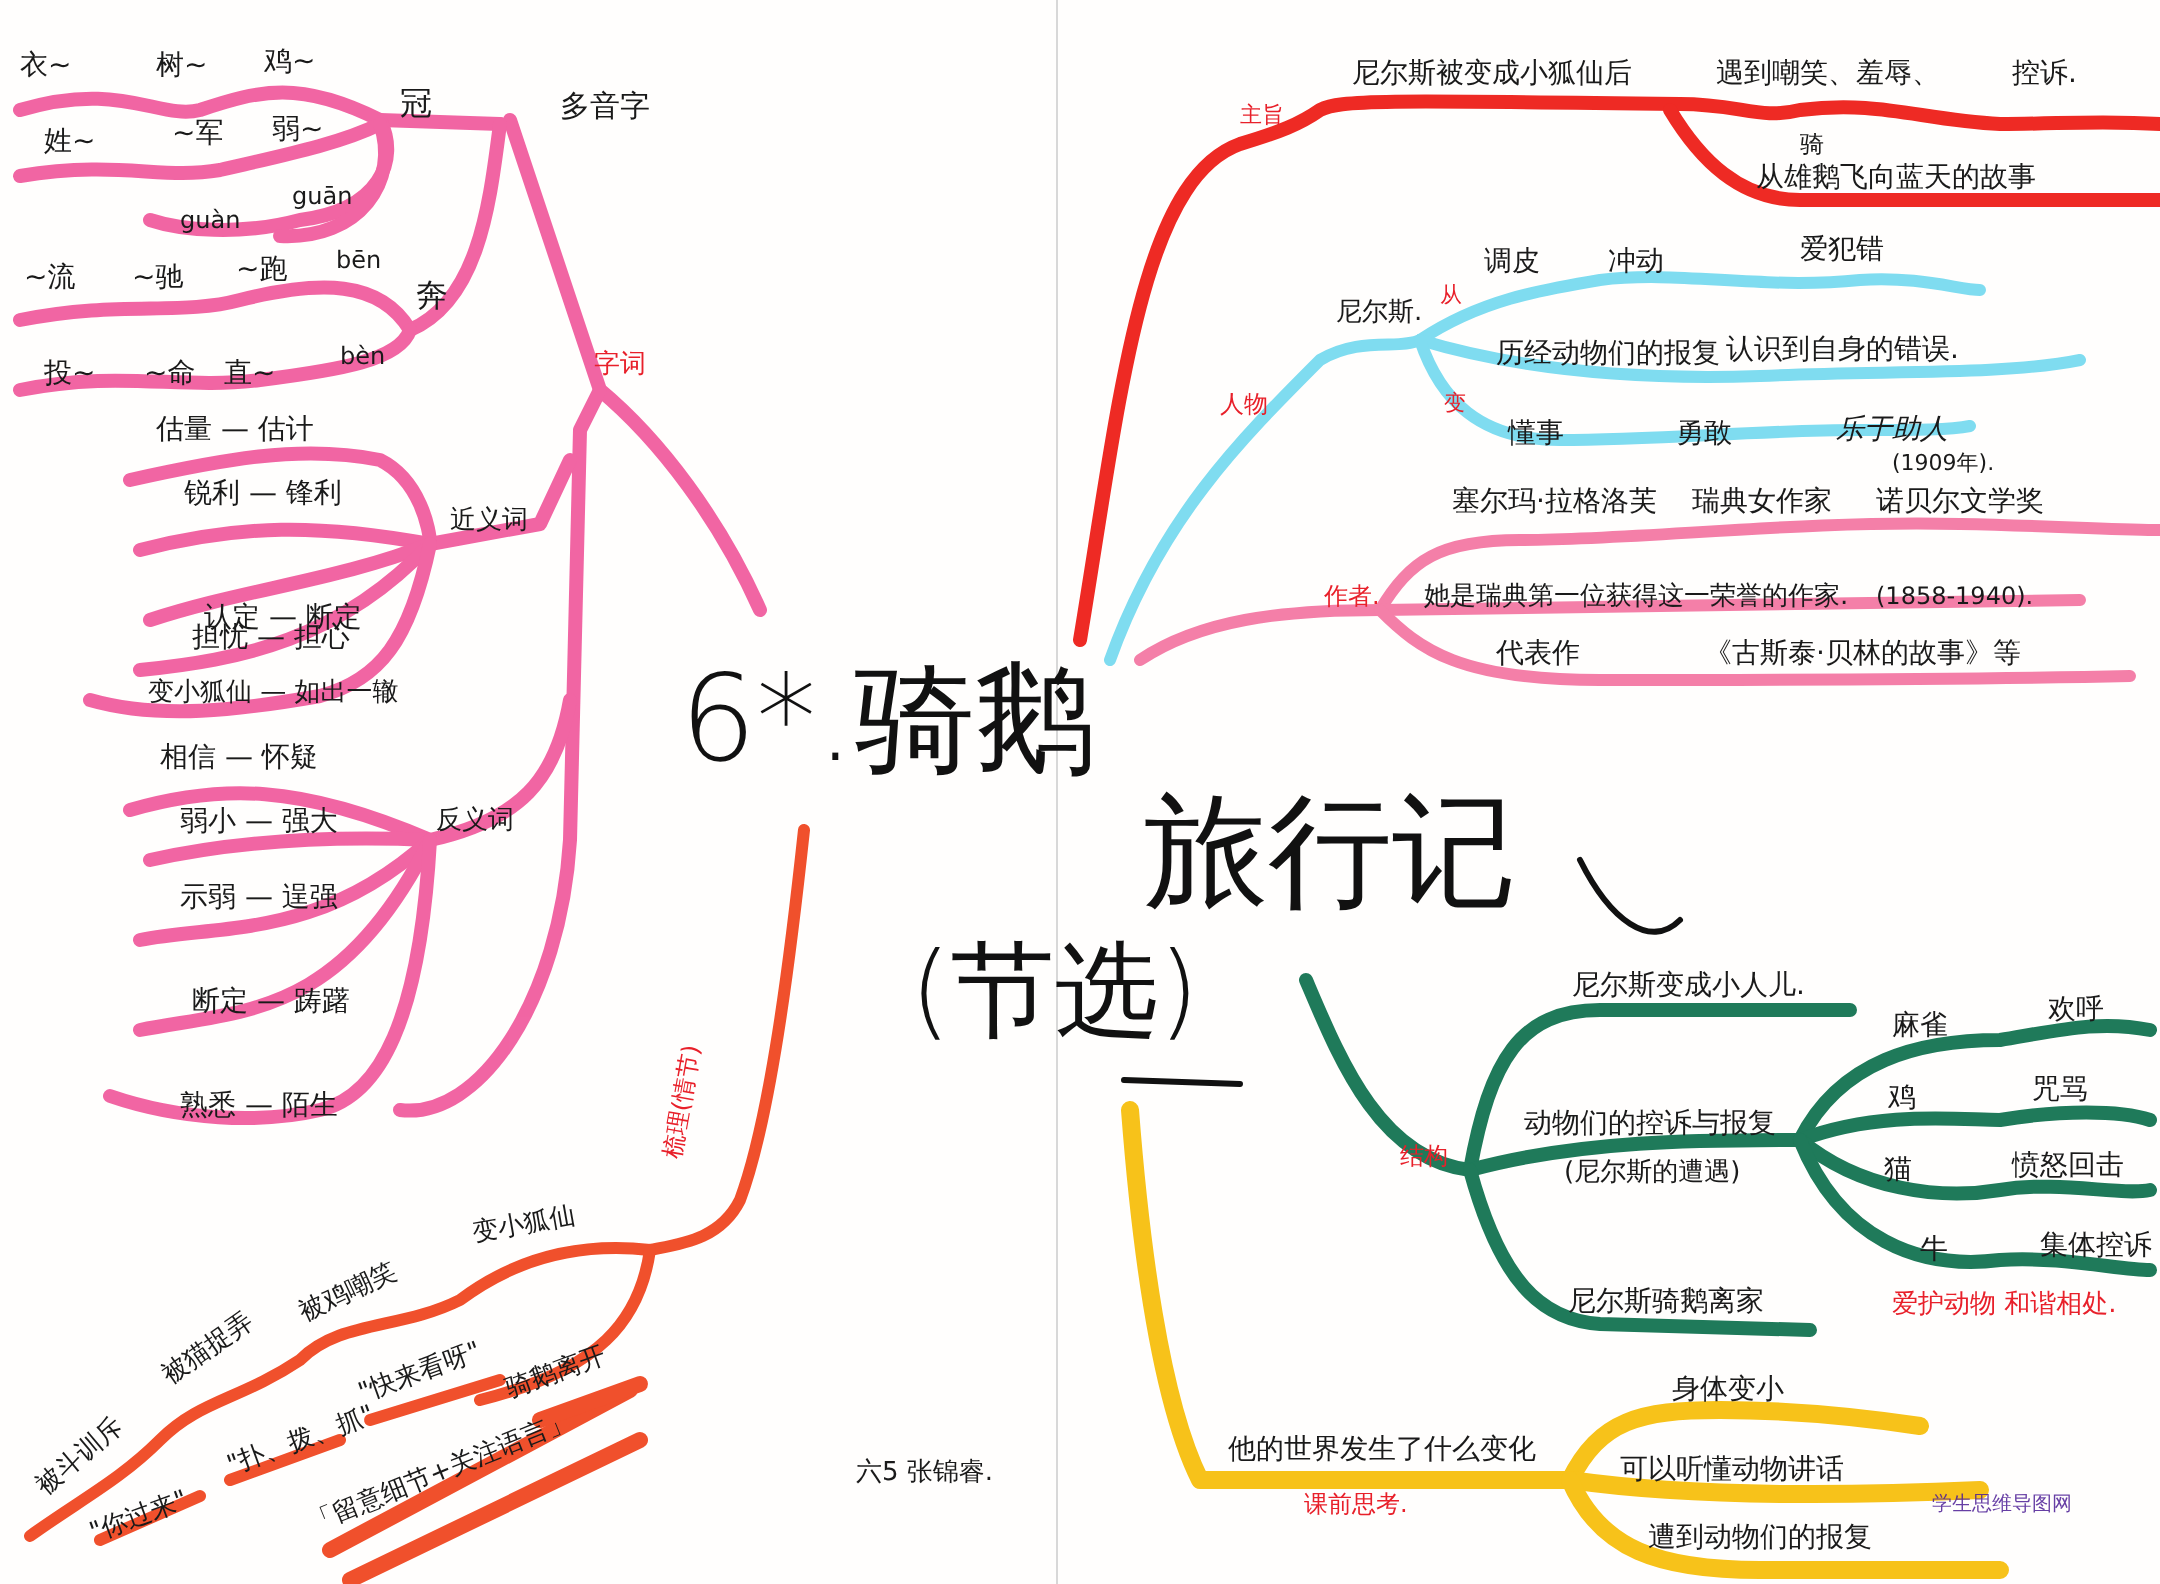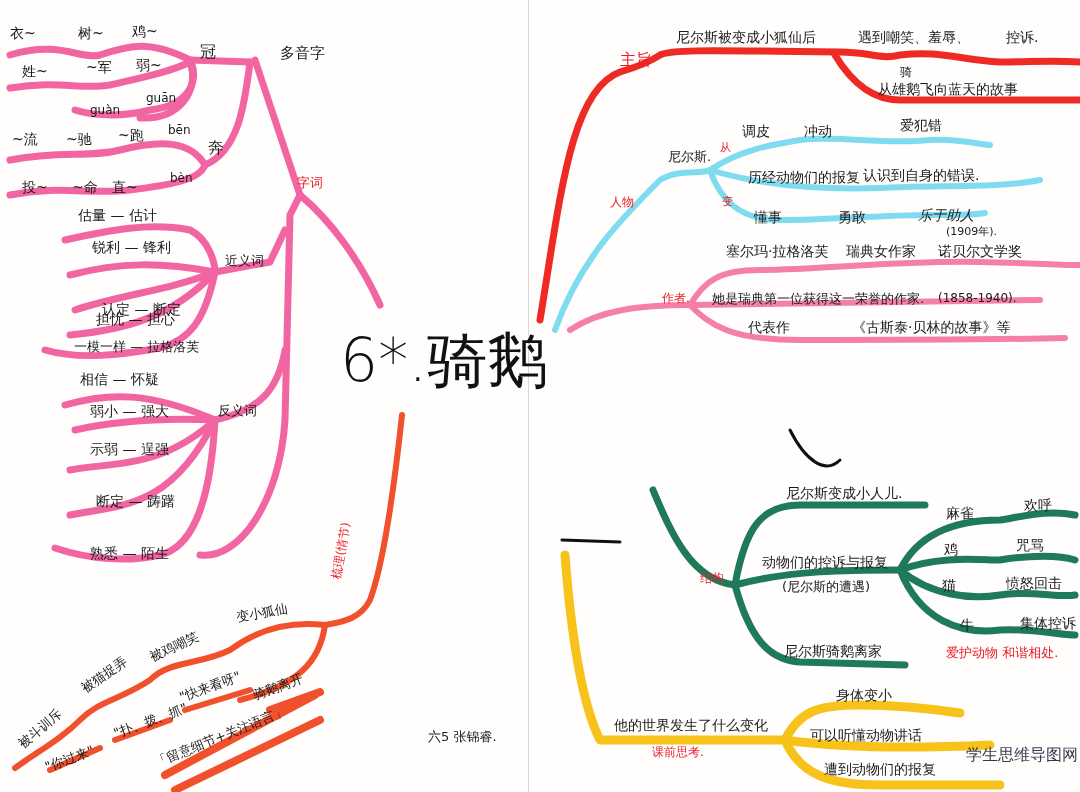--- a/index.html
+++ b/index.html
@@ -2,21 +2,21 @@
 <html><head>
 <meta charset="utf-8">
 <style>
   html,body{margin:0;padding:0;background:#fff;}
   #canvas{position:relative;width:1080px;height:792px;overflow:hidden;background:#fffefd;font-family:"DejaVu Sans",sans-serif;}
   svg.branches{position:absolute;left:0;top:0;width:1080px;height:792px;}
   .t{position:absolute;white-space:nowrap;color:#1a1a1a;font-size:14px;line-height:1;}
   .red{color:#e8202a;}
   .big{font-family:"DejaVu Sans",sans-serif;font-weight:300;color:#111;}
   .fold{position:absolute;left:528px;top:0;width:1px;height:792px;background:#d8d8d8;}
-  .wm{position:absolute;color:#0f172a;font-size:16px;opacity:.85;}
+  .wm{position:absolute;color:#4c1d95;font-size:10px;opacity:.85;}
 </style>
 </head>
 <body>
 
 <div id="canvas">
   <div class="fold"></div>
 
   <svg class="branches" viewBox="0 0 1080 792" fill="none" stroke-linecap="round" stroke-linejoin="round">
 
     <g stroke="#f0559a" stroke-width="7" opacity="0.9">
@@ -97,20 +97,22 @@
       <path d="M785 740 C800 775 830 785 880 785 L1000 785"></path>
     </g>
 
     <g stroke="#111" stroke-width="3">
       <path d="M790 430 C805 460 825 475 840 460"></path>
       <path d="M562 540 L620 542"></path>
     </g>
   </svg>
 
   <div class="t big" style="left:340px;top:330px;font-size:60px;">6*.骑鹅</div>
+  <div class="t big" style="left:572px;top:395px;font-size:62px;">旅行记</div>
+  <div class="t big" style="left:455px;top:470px;font-size:52px;">(节选)</div>
 
   <div class="t red" style="left:297px;top:176px;font-size:13px;">字词</div>
 
   <div class="t" style="left:200px;top:44px;font-size:16px;">冠</div>
   <div class="t" style="left:248px;top:46px;font-size:15px;margin-left:32px;">多音字</div>
   <div class="t" style="left:10px;top:26px;">衣~</div>
   <div class="t" style="left:78px;top:26px;">树~</div>
   <div class="t" style="left:132px;top:24px;">鸡~</div>
   <div class="t" style="left:22px;top:64px;">姓~</div>
   <div class="t" style="left:86px;top:60px;">~军</div>
@@ -126,21 +128,21 @@
   <div class="t" style="left:72px;top:180px;">~命</div>
   <div class="t" style="left:112px;top:180px;">直~</div>
   <div class="t" style="left:168px;top:124px;font-size:12px;">bēn</div>
   <div class="t" style="left:170px;top:172px;font-size:12px;text-align:center;">bèn</div>
 
   <div class="t" style="left:225px;top:254px;font-size:13px;">近义词</div>
   <div class="t" style="left:78px;top:208px;">估量 — 估计</div>
   <div class="t" style="left:92px;top:240px;">锐利 — 锋利</div>
   <div class="t" style="left:102px;top:276px;margin-top:26px;">认定 — 断定</div>
   <div class="t" style="left:96px;top:312px;">担忧 — 担心</div>
-  <div class="t" style="left:74px;top:340px;font-size:13px;">一模一样 — 拉格洛芙</div>
+  <div class="t" style="left:74px;top:340px;font-size:13px;">变小狐仙 — 如出一辙</div>
 
   <div class="t" style="left:218px;top:404px;font-size:13px;">反义词</div>
   <div class="t" style="left:80px;top:372px;">相信 — 怀疑</div>
   <div class="t" style="left:90px;top:404px;">弱小 — 强大</div>
   <div class="t" style="left:90px;top:442px;">示弱 — 逞强</div>
   <div class="t" style="left:96px;top:494px;">断定 — 踌躇</div>
   <div class="t" style="left:90px;top:546px;">熟悉 — 陌生</div>
 
   <div class="t red" style="left:330px;top:578px;font-size:12px;transform:rotate(-80deg);transform-origin:left top;">梳理(情节)</div>
   <div class="t" style="left:14px;top:722px;font-size:13px;transform:rotate(-40deg);">被斗训斥</div>
@@ -148,21 +150,21 @@
   <div class="t" style="left:148px;top:640px;font-size:13px;transform:rotate(-25deg);">被鸡嘲笑</div>
   <div class="t" style="left:236px;top:606px;font-size:13px;transform:rotate(-10deg);">变小狐仙</div>
   <div class="t" style="left:252px;top:680px;font-size:13px;transform:rotate(-20deg);">骑鹅离开</div>
   <div class="t" style="left:44px;top:752px;font-size:13px;transform:rotate(-20deg);">"你过来"</div>
   <div class="t" style="left:112px;top:714px;font-size:13px;transform:rotate(-20deg);">"扑、拨、抓"</div>
   <div class="t" style="left:178px;top:680px;font-size:13px;transform:rotate(-20deg);">"快来看呀"</div>
   <div class="t" style="left:150px;top:730px;font-size:13px;transform:rotate(-22deg);">「留意细节+关注语言」</div>
 
   <div class="t" style="left:428px;top:730px;font-size:13px;">六5 张锦睿.</div>
 
-  <div class="t red" style="left:620px;top:52px;font-size:16px;">主旨</div>
+  <div class="t red" style="left:620px;top:52px;font-size:11px;">主旨</div>
   <div class="t" style="left:676px;top:30px;">尼尔斯被变成小狐仙后</div>
   <div class="t" style="left:858px;top:30px;">遇到嘲笑、羞辱、</div>
   <div class="t" style="left:1006px;top:30px;">控诉.</div>
   <div class="t" style="left:900px;top:66px;font-size:12px;">骑</div>
   <div class="t" style="left:878px;top:82px;">从雄鹅飞向蓝天的故事</div>
 
   <div class="t red" style="left:610px;top:196px;font-size:12px;">人物</div>
   <div class="t" style="left:668px;top:150px;font-size:13px;">尼尔斯.</div>
   <div class="t red" style="left:720px;top:142px;font-size:11px;">从</div>
   <div class="t" style="left:742px;top:124px;">调皮</div>

